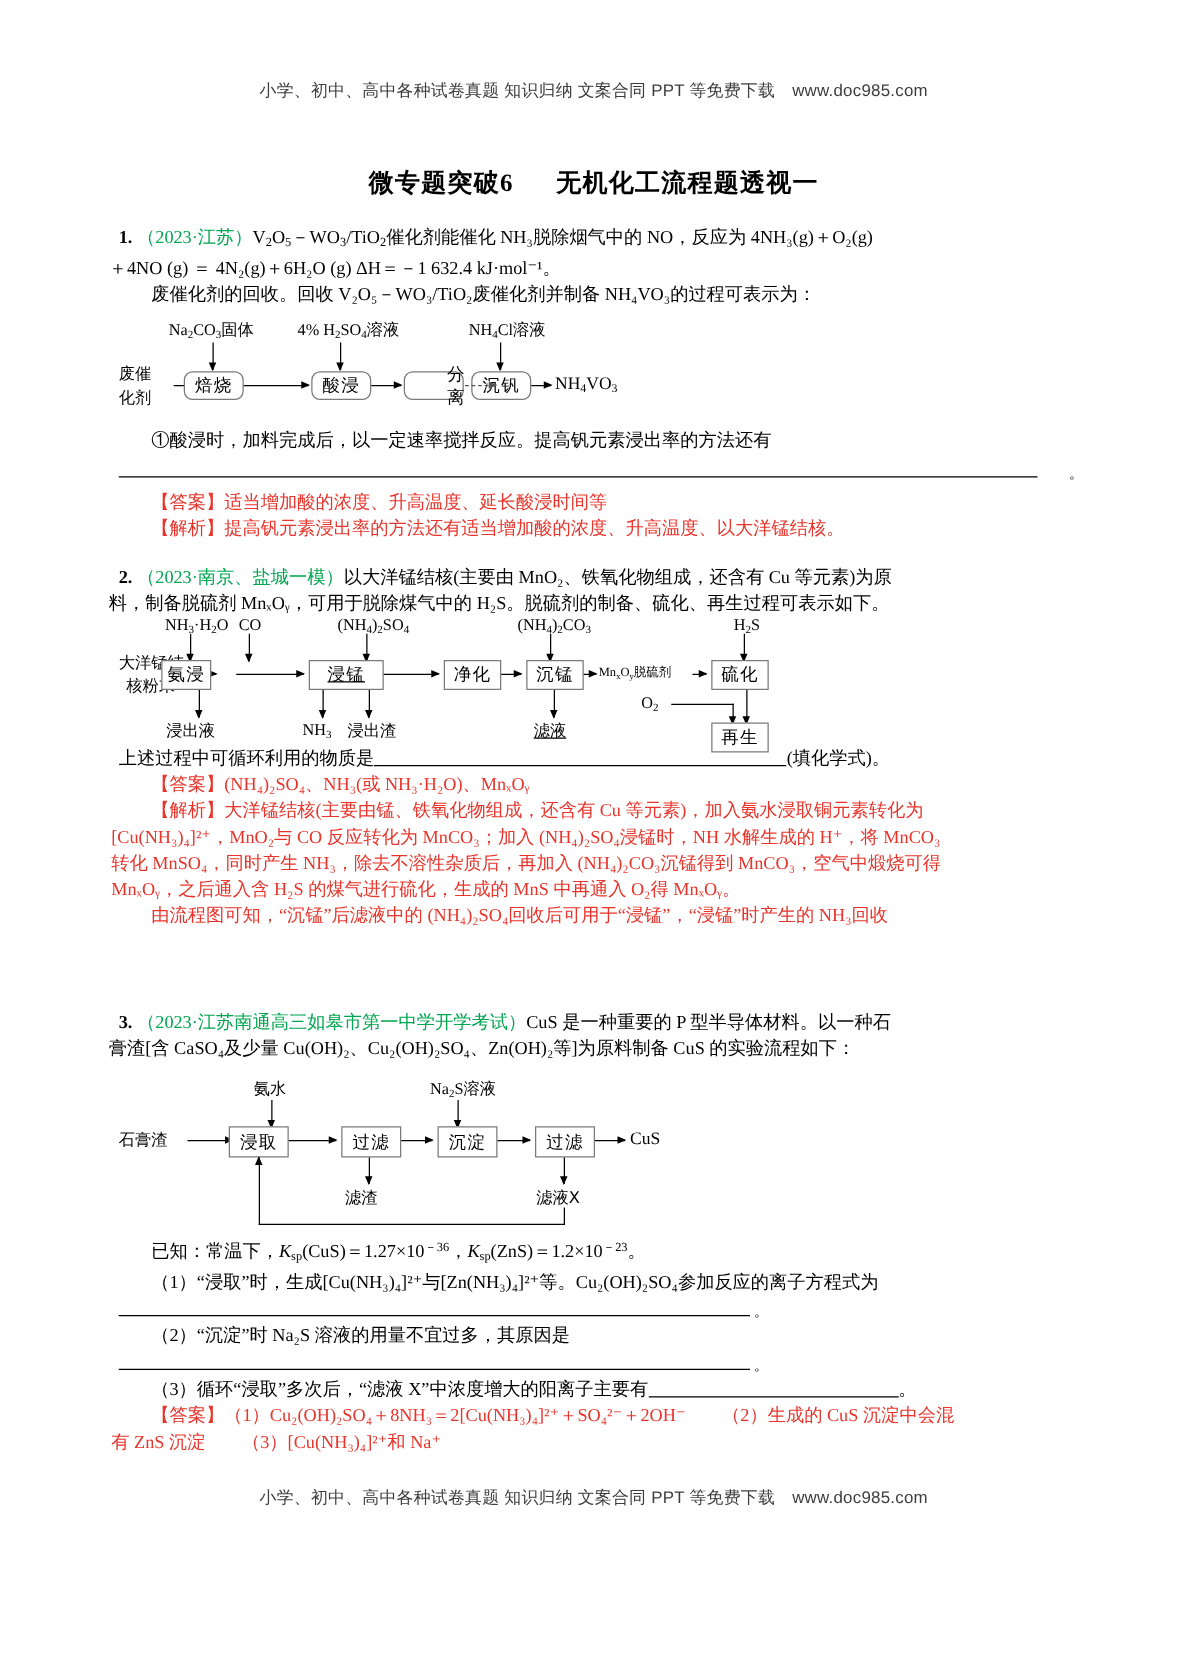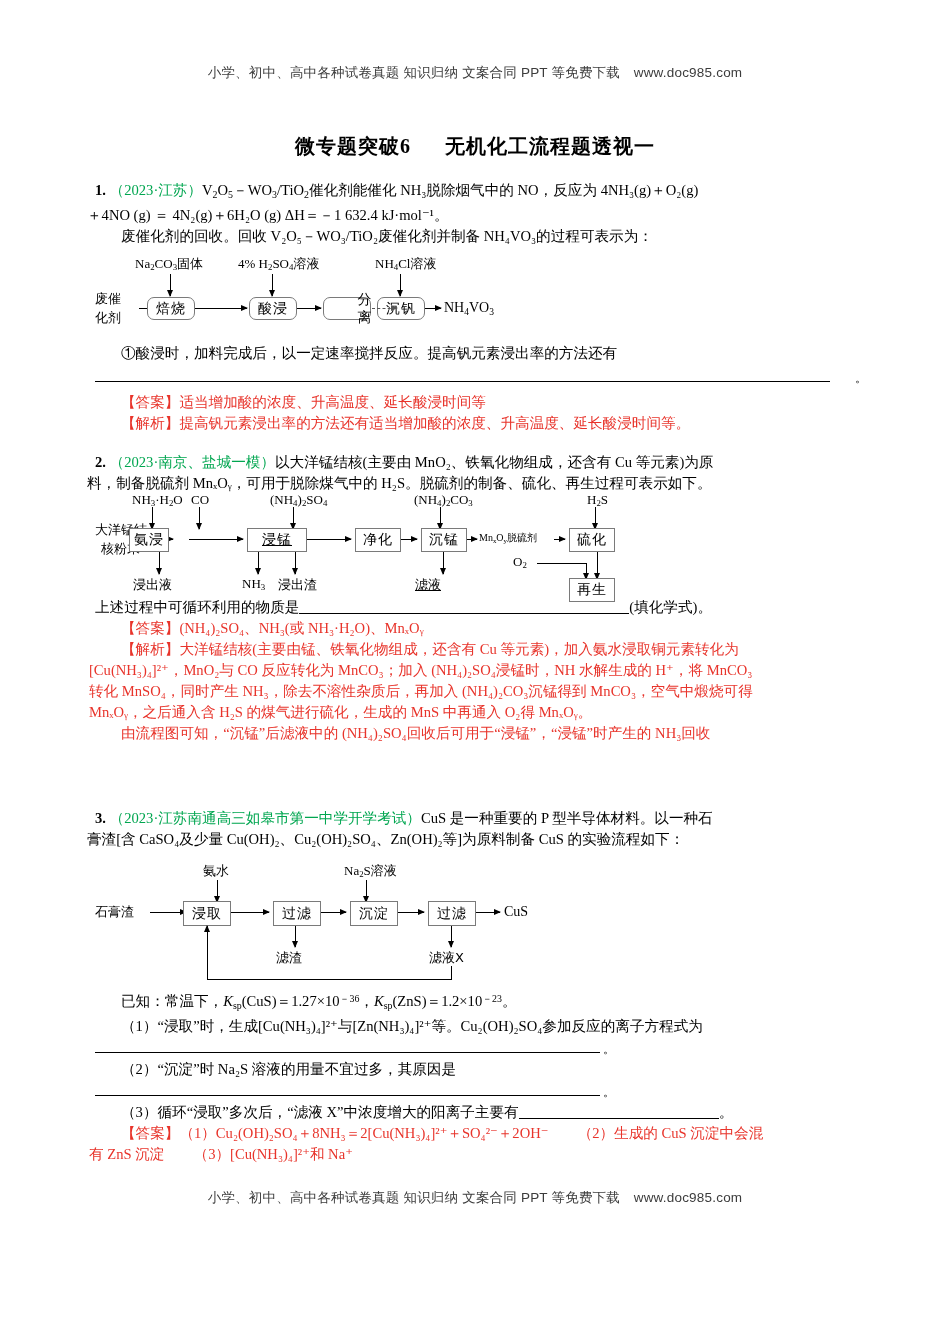--- a/index.html
+++ b/index.html
@@ -190,21 +190,21 @@
       <div class="rule-full"></div>
       <span class="dot">。</span>
     </div>
   </div>
 
   <div class="blk" style="top:392px;">
     <div class="ln red indent">
       <span class="lbl">【答案】</span><span>适当增加酸的浓度、升高温度、延长酸浸时间等</span>
     </div>
     <div class="ln red indent">
-      <span class="lbl">【解析】</span><span>提高钒元素浸出率的方法还有适当增加酸的浓度、升高温度、延长酸浸时间等。</span>
+      <span class="lbl">【解析】</span><span>提高钒元素浸出率的方法还有适当增加酸的浓度、升高温度、以大洋锰结核。</span>
     </div>
   </div>
 
   <div class="blk" style="top:452px;">
     <div class="ln">
       <span class="qnum">2.</span>
       <span class="src">（2023·南京、盐城一模）</span><span>以大洋锰结核(主要由 MnO₂、铁氧化物组成，还含有 Cu 等元素)为原</span>
     </div>
     <div class="ln" style="margin-left:-8px;">料，制备脱硫剂 MnₓOᵧ，可用于脱除煤气中的 H₂S。脱硫剂的制备、硫化、再生过程可表示如下。</div>
   </div>
@@ -240,21 +240,21 @@
     <div class="flbl" style="left:384px; top:39px; font-size:10px;">Mn<sub>x</sub>O<sub>y</sub>脱硫剂</div>
     <div class="harrow" style="left:459px; top:47px; width:11px;"></div>
 
     <div class="varrow" style="left:64px; top:60px; height:22px;"></div>
     <div class="flbl cn" style="left:38px; top:84px;">浸出液</div>
     <div class="varrow" style="left:163px; top:60px; height:22px;"></div>
     <div class="flbl" style="left:147px; top:84px;">NH<sub>3</sub></div>
     <div class="varrow" style="left:200px; top:60px; height:22px;"></div>
     <div class="flbl cn" style="left:183px; top:84px;">浸出渣</div>
     <div class="varrow" style="left:348px; top:60px; height:22px;"></div>
-    <div class="flbl cn" style="left:320px; top:84px;text-decoration:underline;">滤液</div>
+    <div class="flbl cn" style="left:332px; top:84px;text-decoration:underline;">滤液</div>
 
     <div class="flbl" style="left:418px; top:62px;">O<sub>2</sub></div>
     <div class="plainline" style="left:442px; top:71px; width:50px; height:1.3px;"></div>
     <div class="varrow" style="left:491px; top:71px; height:16px;"></div>
     <div class="varrow" style="left:502px; top:60px; height:27px;"></div>
     <div class="fbox sq" style="left:474px; top:86px; width:46px; height:24px;">再生</div>
   </div>
 
   <div class="blk" style="top:597px;">
     <div class="ln">

